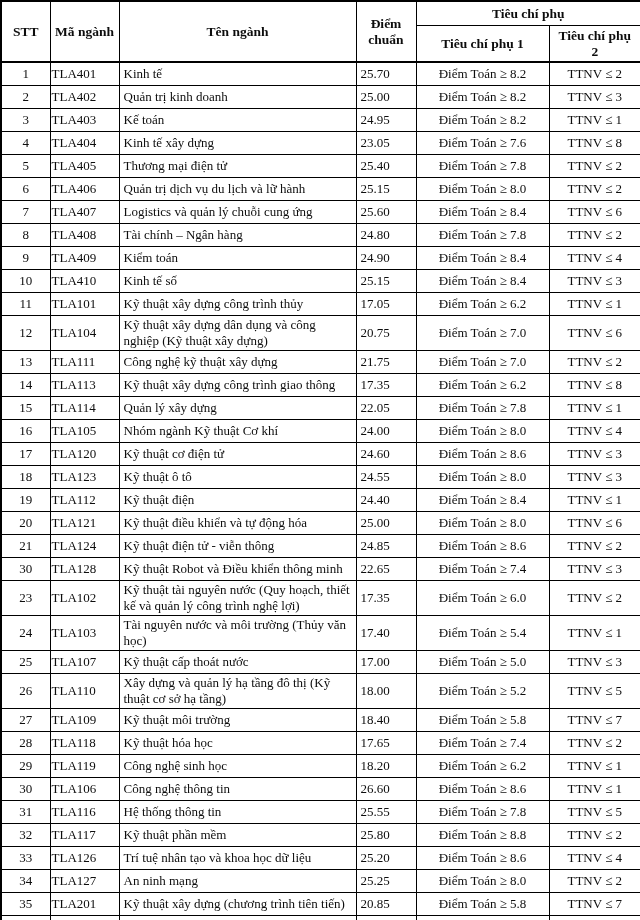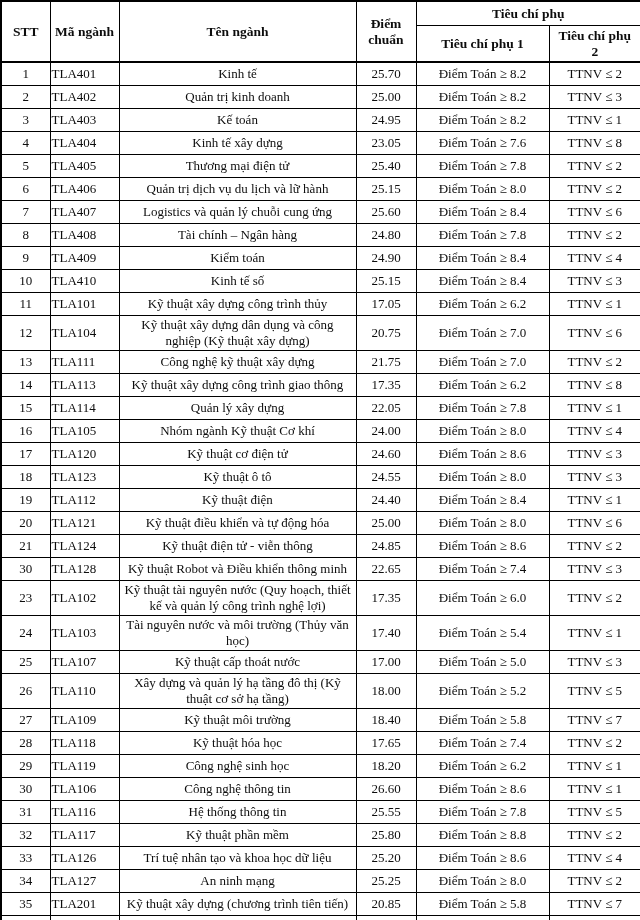--- a/index.html
+++ b/index.html
@@ -31,22 +31,22 @@
     font-weight: bold;
     text-align: center;
     font-size: 13.5px;
   }
   .score-table thead tr.h1 th { height: 21px; }
   .score-table thead tr.h2 th { height: 33px; }
   .score-table thead { border-bottom: 2px solid #000; }
   .score-table td { height: 20px; }
   td.col0 { text-align: center; }
   td.col1 { text-align: left; padding-left: 1px; }
-  td.col2 { text-align: center; }
-  td.col3 { text-align: center; }
+  td.col2 { text-align: left; }
+  td.col3 { }
   td.col4 { text-align: center; white-space: pre-line; }
   td.col5 { text-align: center; }
 </style>
 </head>
 <body>
 
 <table class="score-table">
   <colgroup>
     <col style="width:49px">
     <col style="width:69px">

